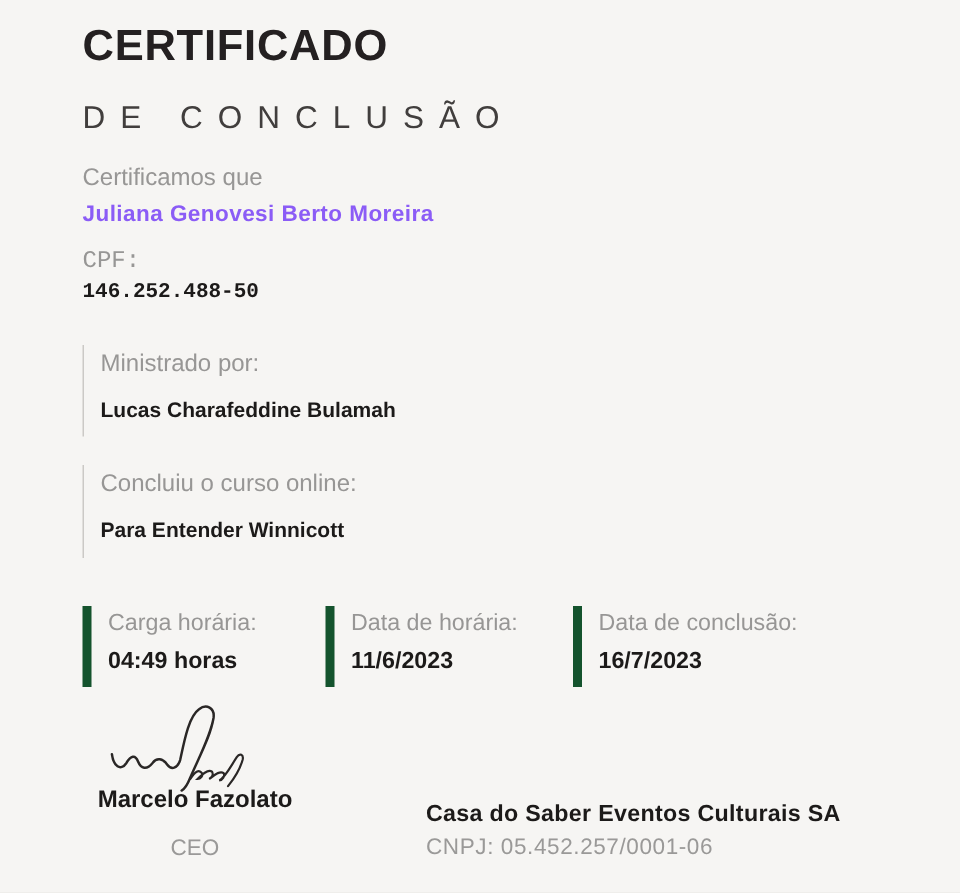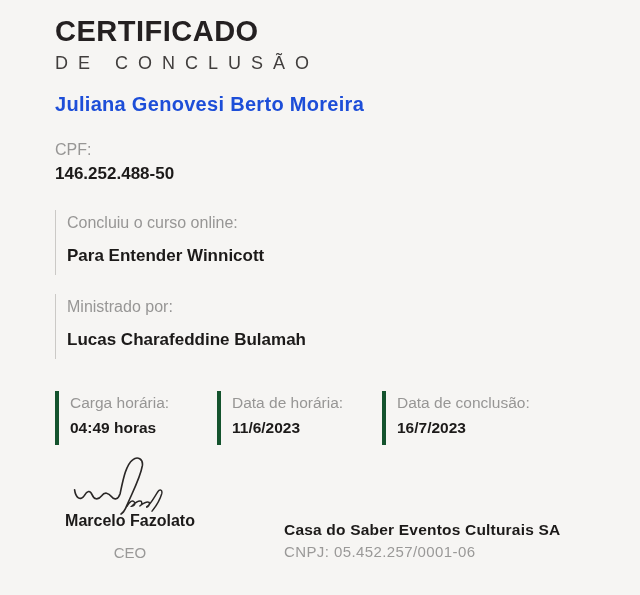--- a/index.html
+++ b/index.html
@@ -18,69 +18,69 @@
 
   .title {
     font-size: 29px;
     line-height: 0.98;
     font-weight: bold;
     letter-spacing: 0.5px;
     color: #242021;
   }
 
   .subtitle {
-    margin-top: 8px;
-    font-size: 18px;
+    margin-top: 22px;
+    font-size: 21px;
     font-weight: normal;
     letter-spacing: 10px;
     color: #413e3d;
   }
 
   .label {
     font-size: 16px;
     line-height: 1.25;
     color: #979695;
     font-weight: normal;
   }
 
   .value-lg {
-    font-size: 20px;
+    font-size: 15px;
     line-height: 1.25;
     font-weight: bold;
-    color: #1d4ed8;
+    color: #8b5cf6;
     letter-spacing: 0.3px;
   }
 
   .value-md {
-    font-size: 17px;
+    font-size: 14px;
     line-height: 1.25;
     font-weight: bold;
     color: #1c1a19;
   }
 
   .intro { margin-top: 18px; }
   .intro .value-lg { margin-top: 5px; }
 
-  .cpf { margin-top: 23px; }
+  .cpf { margin-top: 11px; font-family: Liberation Mono, monospace; }
   .cpf .value-md { margin-top: 3px; }
 
   .bordered-section {
     margin-top: 25px;
     border-left: 1px solid #cbc9c6;
     padding: 3px 0 9px 11px;
   }
   .bordered-section + .bordered-section { margin-top: 19px; }
   .bordered-section .value-md { margin-top: 12px; }
 
   .details {
     margin-top: 32px;
     display: flex;
   }
   .detail-col {
-    border-left: 4px solid #14532d;
+    border-left: 6px solid #14532d;
     padding: 2px 0 7px 11px;
   }
   .detail-col .label { font-size: 15.5px; line-height: 1.3; }
   .detail-col .detail-value {
     margin-top: 5px;
     font-size: 15.5px;
     line-height: 1.3;
     font-weight: 600;
     color: #1c1a19;
   }
@@ -132,36 +132,37 @@
 </style>
 </head>
 <body>
 
 <div class="page">
 
   <div class="title">CERTIFICADO</div>
   <div class="subtitle">DE CONCLUSÃO</div>
 
   <div class="intro">
+    <div class="label">Certificamos que</div>
     <div class="value-lg">Juliana Genovesi Berto Moreira</div>
   </div>
 
   <div class="cpf">
     <div class="label">CPF:</div>
     <div class="value-md">146.252.488-50</div>
   </div>
 
   <div class="bordered-section">
-    <div class="label">Concluiu o curso online:</div>
-    <div class="value-md">Para Entender Winnicott</div>
+    <div class="label">Ministrado por:</div>
+    <div class="value-md">Lucas Charafeddine Bulamah</div>
   </div>
 
   <div class="bordered-section">
-    <div class="label">Ministrado por:</div>
-    <div class="value-md">Lucas Charafeddine Bulamah</div>
+    <div class="label">Concluiu o curso online:</div>
+    <div class="value-md">Para Entender Winnicott</div>
   </div>
 
   <div class="details">
     <div class="detail-col col-1">
       <div class="label">Carga horária:</div>
       <div class="detail-value">04:49 horas</div>
     </div>
     <div class="detail-col col-2">
       <div class="label">Data de horária:</div>
       <div class="detail-value">11/6/2023</div>

